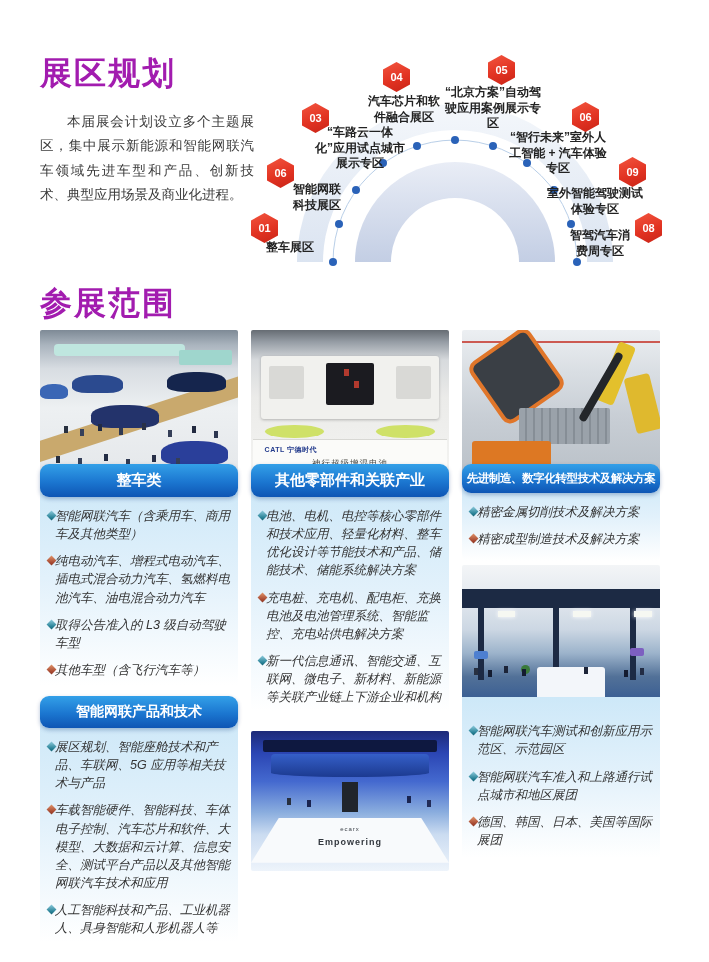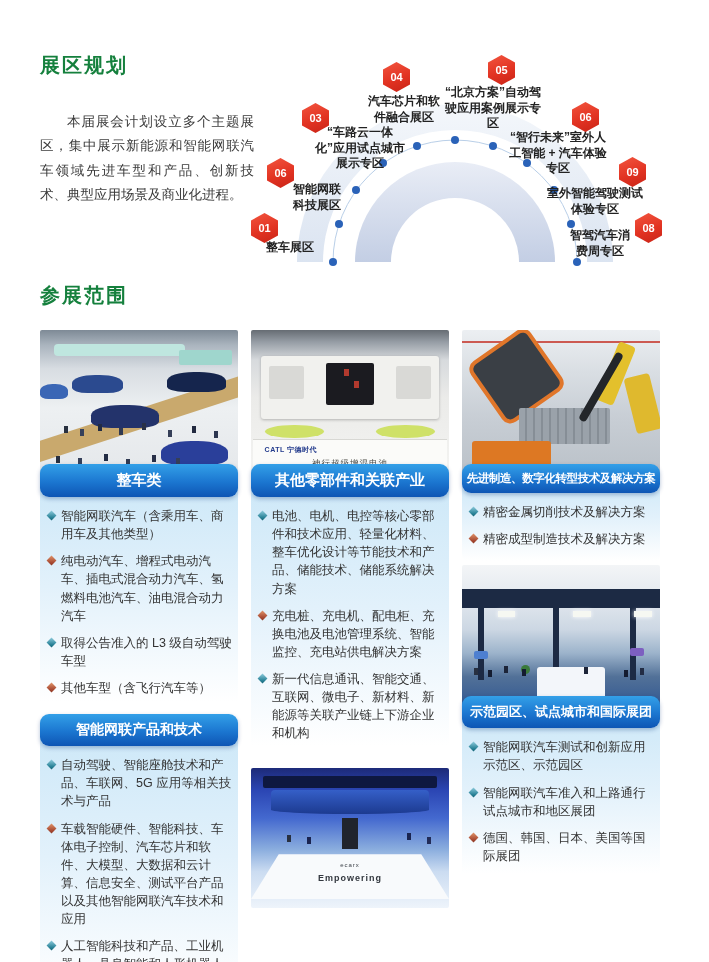--- a/index.html
+++ b/index.html
@@ -1,18 +1,18 @@
 <!DOCTYPE html>
 <html><head>
 <meta charset="utf-8">
 <style>
   html,body{margin:0;padding:0;background:#fff;}
   .page{position:relative;width:709px;height:962px;background:#fff;overflow:hidden;
         font-family:"Liberation Sans","DejaVu Sans",sans-serif;color:#333;}
-  .sec-title{position:absolute;font-size:20px;font-weight:bold;color:#15803d;letter-spacing:2px;}
+  .sec-title{position:absolute;font-size:32px;font-weight:bold;color:#a21caf;letter-spacing:2px;}
   .intro{position:absolute;left:40px;top:110px;width:214px;font-size:13.5px;line-height:1.8;
          color:#3a3a3a;text-align:justify;text-indent:2em;}
   
   .diagram{position:absolute;left:252px;top:52px;width:415px;height:216px;}
   .diagram svg{position:absolute;left:0;top:0;}
   .hex{position:absolute;width:27px;height:30px;display:flex;align-items:center;justify-content:center;
        clip-path:polygon(50% 0,100% 25%,100% 75%,50% 100%,0 75%,0 25%);
        background:linear-gradient(160deg,#f2553f 0%,#e23322 55%,#c92417 100%);
        color:#fff;font-size:11px;font-weight:bold;z-index:3;}
   .zlabel{position:absolute;font-size:12px;font-weight:bold;color:#222;line-height:1.3;
@@ -25,21 +25,21 @@
   .photo{position:relative;width:100%;overflow:hidden;border-radius:2px;}
   .banner{position:relative;z-index:3;background:linear-gradient(180deg,#33a0e8 0%,#1b76d0 55%,#0e55b4 100%);
           border-radius:9px;color:#fff;font-weight:bold;text-align:center;padding:7px 3px;
           font-size:15px;box-shadow:0 2px 4px rgba(5,50,120,.3);white-space:nowrap;}
   .banner.overlap{margin-top:-16px;}
   .banner.small{font-size:11.5px;letter-spacing:-0.4px;text-align:center;}
   .banner.mid{font-size:13px;}
   .list{position:relative;z-index:1;margin-top:-15px;padding:25px 6px 8px 8px;
         background:linear-gradient(180deg,#cde8f8 0%,#e2f1fb 45%,#ffffff 95%);
         border-radius:0 0 10px 10px;}
-  .item{display:flex;gap:6px;margin:0 0 9px 0;font-size:12.5px;line-height:1.45;color:#333;}
+  .item{display:flex;margin:0 0 9px 0;font-size:12.5px;line-height:1.45;color:#333;font-style:italic;}
   .diamond{flex:0 0 auto;width:7px;height:7px;margin-top:5px;transform:rotate(45deg);}
   .diamond.teal{background:linear-gradient(135deg,#8ecbdc 0%,#2a8398 70%,#176577 100%);}
   .diamond.red{background:linear-gradient(135deg,#e0946a 0%,#a84a33 70%,#8c3a26 100%);}
   
   .ph-cars{height:150px;background:linear-gradient(180deg,#7e8a96 0%,#aab4be 10%,#d8dde2 26%,#edf0f2 52%,#e4e7ea 100%);}
   .ph-cars .strip{position:absolute;top:9%;left:7%;width:66%;height:8%;background:#bfe6df;border-radius:4px;}
   .ph-cars .wallteal{position:absolute;top:13%;right:3%;width:27%;height:10%;background:#9fd6cd;border-radius:2px;}
   .ph-cars .walk{position:absolute;top:52%;left:-12%;width:128%;height:13%;background:#c9a96d;transform:rotate(-18deg);}
   .car{position:absolute;border-radius:45% 45% 30% 30%;}
   .crowd{position:absolute;width:4px;height:7px;background:#283040;}
@@ -185,21 +185,21 @@
           </div>
         <div class="item">
             <span class="diamond red"></span>
             <span>其他车型（含飞行汽车等）</span>
           </div>
       </div>
       <div class="banner" style="font-size:14px;">智能网联产品和技术</div>
       <div class="list">
         <div class="item">
             <span class="diamond teal"></span>
-            <span>自动驾驶、智能座舱技术和产品、车联网、5G 应用等相关技术与产品</span>
+            <span>展区规划、智能座舱技术和产品、车联网、5G 应用等相关技术与产品</span>
           </div>
         <div class="item">
             <span class="diamond red"></span>
             <span>车载智能硬件、智能科技、车体电子控制、汽车芯片和软件、大模型、大数据和云计算、信息安全、测试平台产品以及其他智能网联汽车技术和应用</span>
           </div>
         <div class="item">
             <span class="diamond teal"></span>
             <span>人工智能科技和产品、工业机器人、具身智能和人形机器人等</span>
           </div>
       </div>
@@ -275,21 +275,20 @@
         <span class="post" style="right:12%;"></span>
         <span class="lamp" style="left:18%;"></span>
         <span class="lamp" style="left:56%;"></span>
         <span class="lamp" style="right:4%;"></span>
         <span class="boothlight" style="left:6%;top:58%;background:#4d7fd0;"></span>
         <span class="boothlight" style="right:8%;top:56%;background:#7d5fc0;"></span>
         <span class="desk"></span>
         <span class="plant"></span>
         <span class="crowd" style="left:6%;top:70%;box-shadow:14px 2px 0 #141c30,30px -2px 0 #1c2438,48px 1px 0 #141c30,110px -1px 0 #1c2438,150px 2px 0 #141c30,166px 0 0 #222c44;"></span>
       </div>
-      <div class="banner overlap mid">示范园区、试点城市和国际展团</div>
       <div class="list">
         <div class="item">
             <span class="diamond teal"></span>
             <span>智能网联汽车测试和创新应用示范区、示范园区</span>
           </div>
         <div class="item">
             <span class="diamond teal"></span>
             <span>智能网联汽车准入和上路通行试点城市和地区展团</span>
           </div>
         <div class="item">

